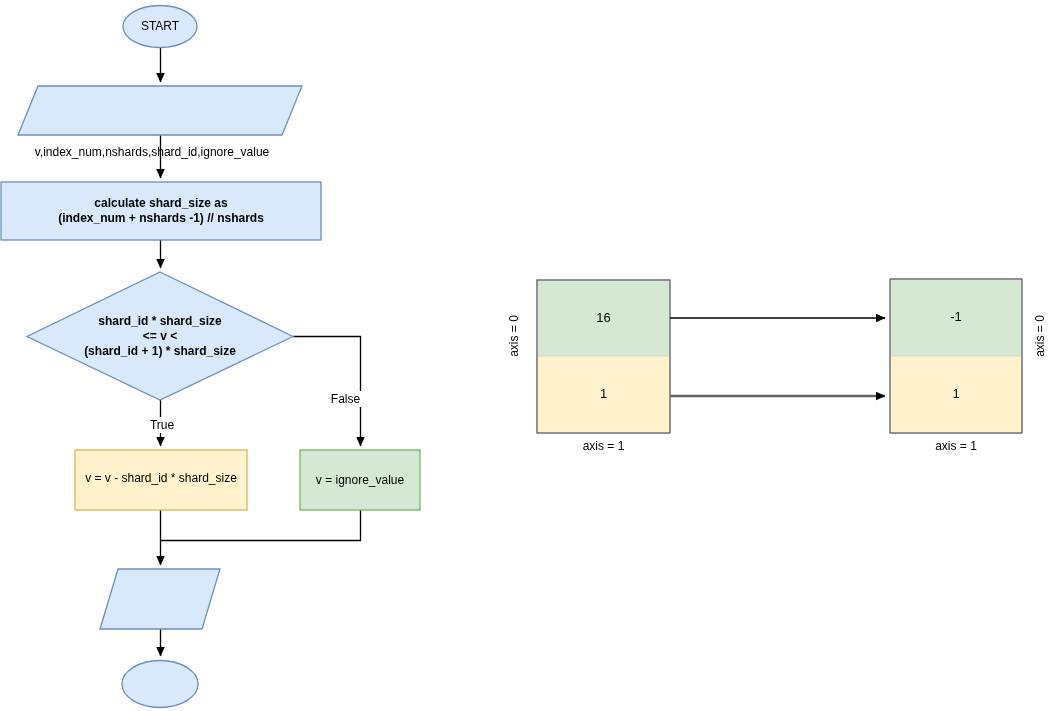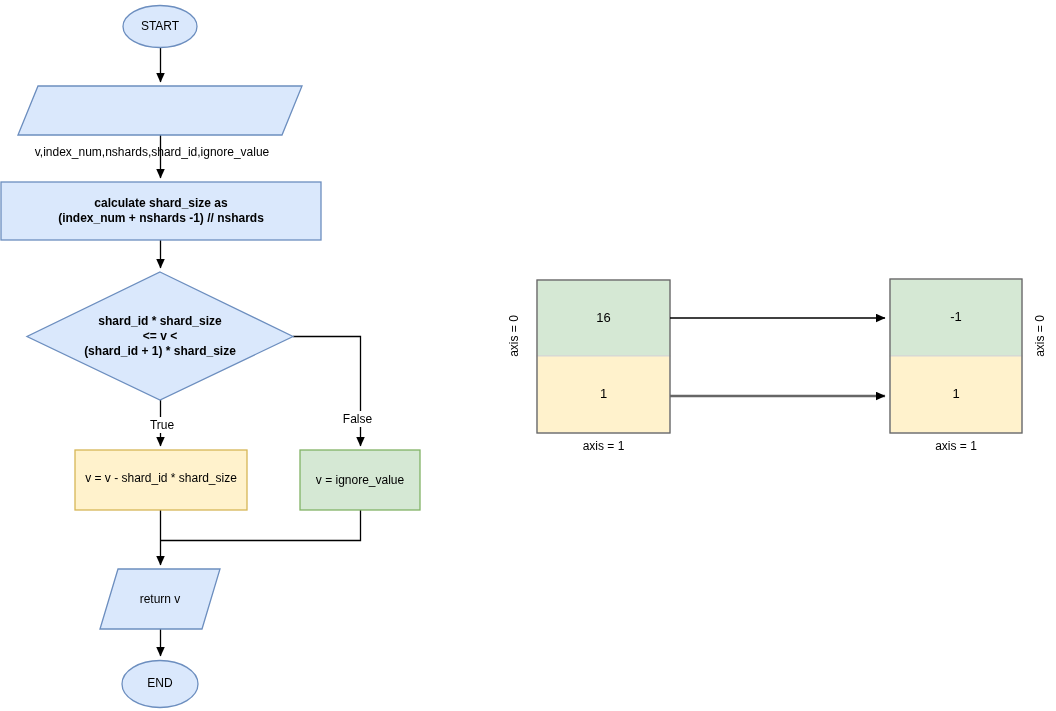--- a/index.html
+++ b/index.html
@@ -85,29 +85,27 @@
 
   <div class="lbl preline" style="left:1px; top:182px; width:320px; height:58px;">calculate shard_size as
 (index_num + nshards -1) // nshards</div>
 
   <div class="lbl preline" style="left:27px; top:272px; width:266px; height:128px;">shard_id * shard_size
 &lt;= v &lt;
 (shard_id + 1) * shard_size</div>
 
   <div class="lbl edge-lbl" style="left:138px; top:417px; width:44px; height:16px;">True</div>
 
-  <div class="lbl edge-lbl" style="left:332px; top:391px; width:47px; height:16px;margin-top:20px;">False</div>
+  <div class="lbl edge-lbl" style="left:320px; top:391px; width:47px; height:16px;">False</div>
 
   <div class="lbl" style="left:75px; top:450px; width:172px; height:57px;">v = v - shard_id * shard_size</div>
 
   <div class="lbl" style="left:300px; top:450px; width:120px; height:60px;">v = ignore_value</div>
 
-  <div class="lbl" style="left:100px; top:569px; width:120px; height:60px;">return v</div>
 
-  <div class="lbl" style="left:122px; top:660px; width:76px; height:47px;">END</div>
 
   <div class="lbl cell-val" style="left:537px; top:280px; width:133px; height:76px;">16</div>
   <div class="lbl cell-val" style="left:537px; top:356px; width:133px; height:77px;">1</div>
   <div class="lbl rot" style="left:474px; top:328px; width:80px; height:16px;">axis = 0</div>
   <div class="lbl" style="left:537px; top:438px; width:133px; height:16px;">axis = 1</div>
 
   <div class="lbl cell-val" style="left:890px; top:279px; width:132px; height:77px;">-1</div>
   <div class="lbl cell-val" style="left:890px; top:356px; width:132px; height:77px;">1</div>
   <div class="lbl rot" style="left:1000px; top:328px; width:80px; height:16px;">axis = 0</div>
   <div class="lbl" style="left:890px; top:438px; width:132px; height:16px;">axis = 1</div>

